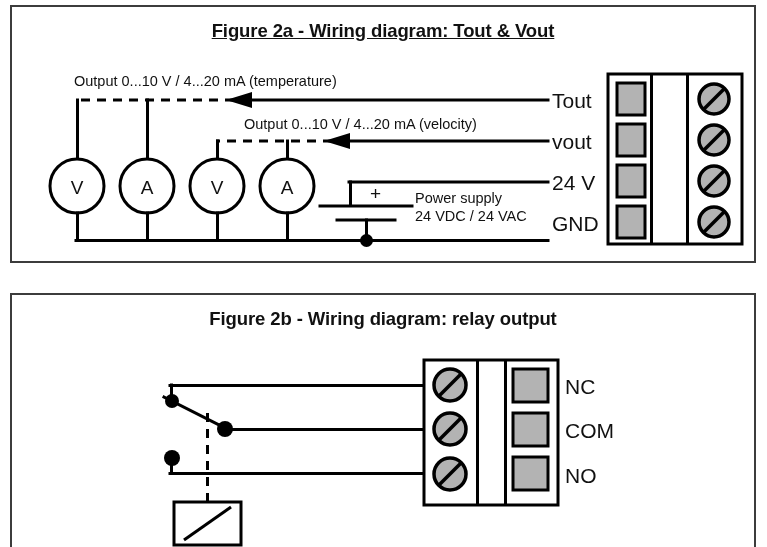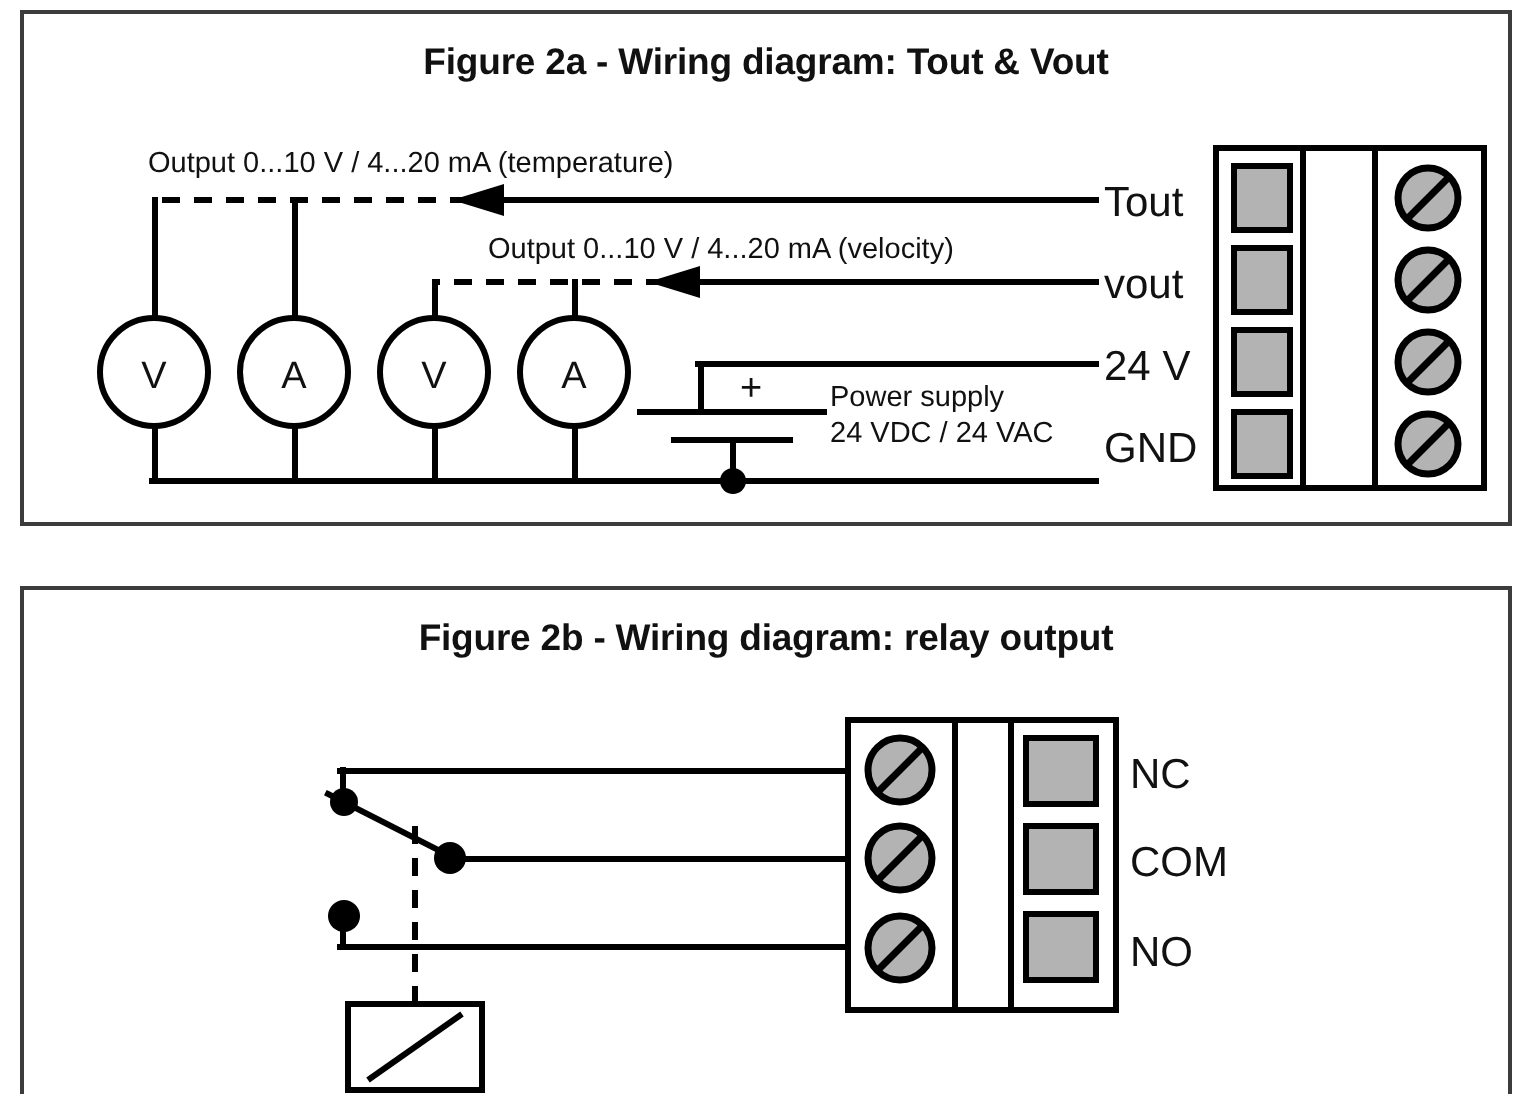--- a/index.html
+++ b/index.html
@@ -35,21 +35,21 @@
     position: absolute;
     left: 0;
     width: 100%;
     text-align: center;
     font-weight: bold;
     font-size: 18.5px;
     letter-spacing: -0.1px;
     color: #111111;
     white-space: nowrap;
   }
-  #title-a { top: 13px; }
+  #title-a { top: 13px; text-decoration: underline; }
   #title-b { top: 13px; }
 
   .diagram {
     position: absolute;
     left: 0;
     top: 0;
     width: 100%;
     height: 100%;
   }
   svg { display: block; }

